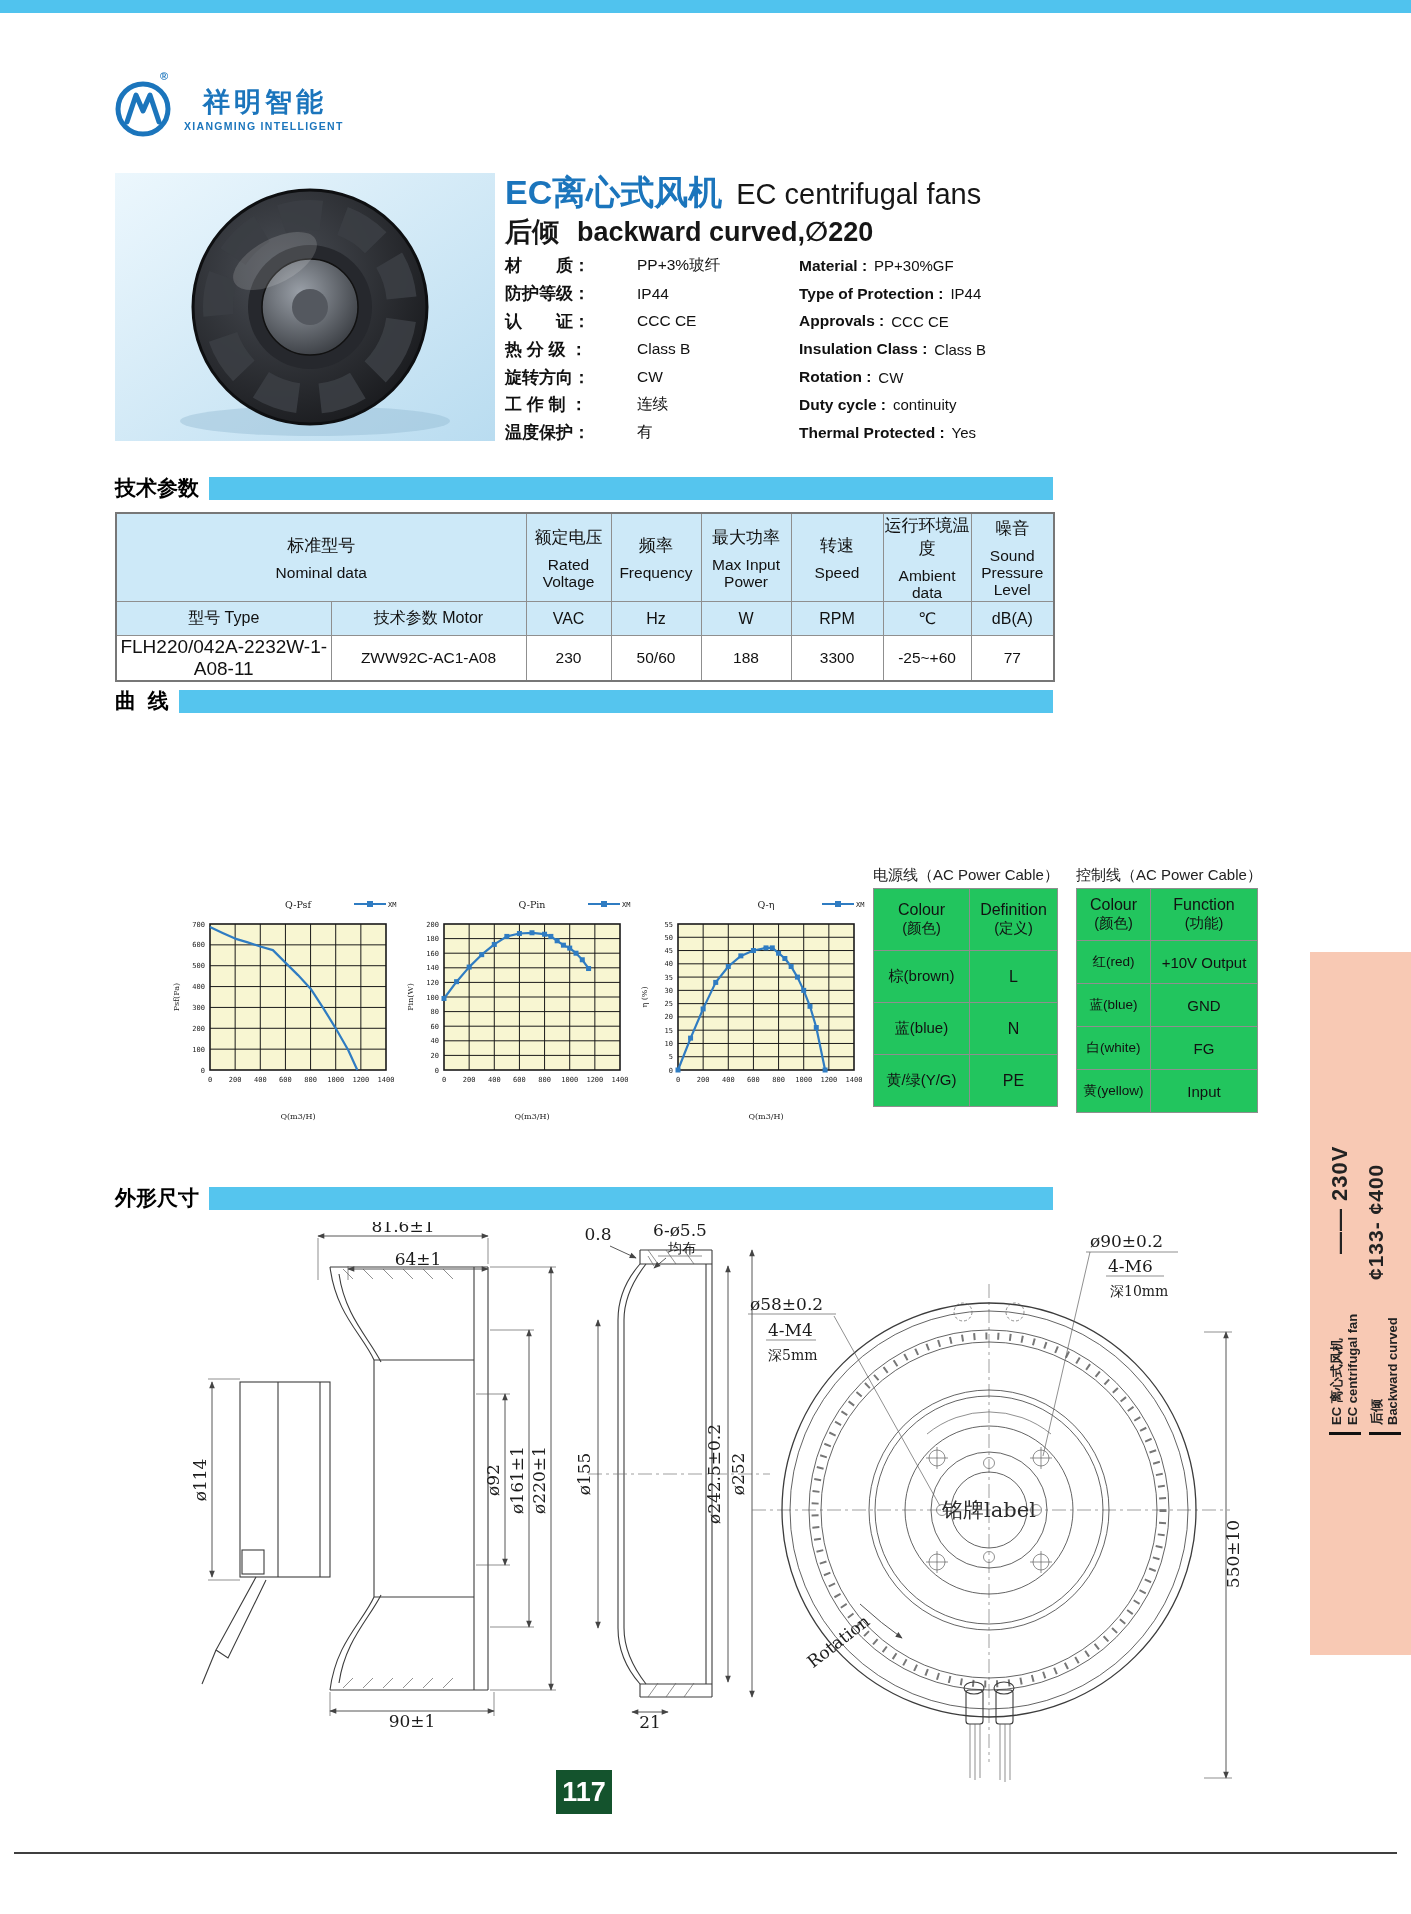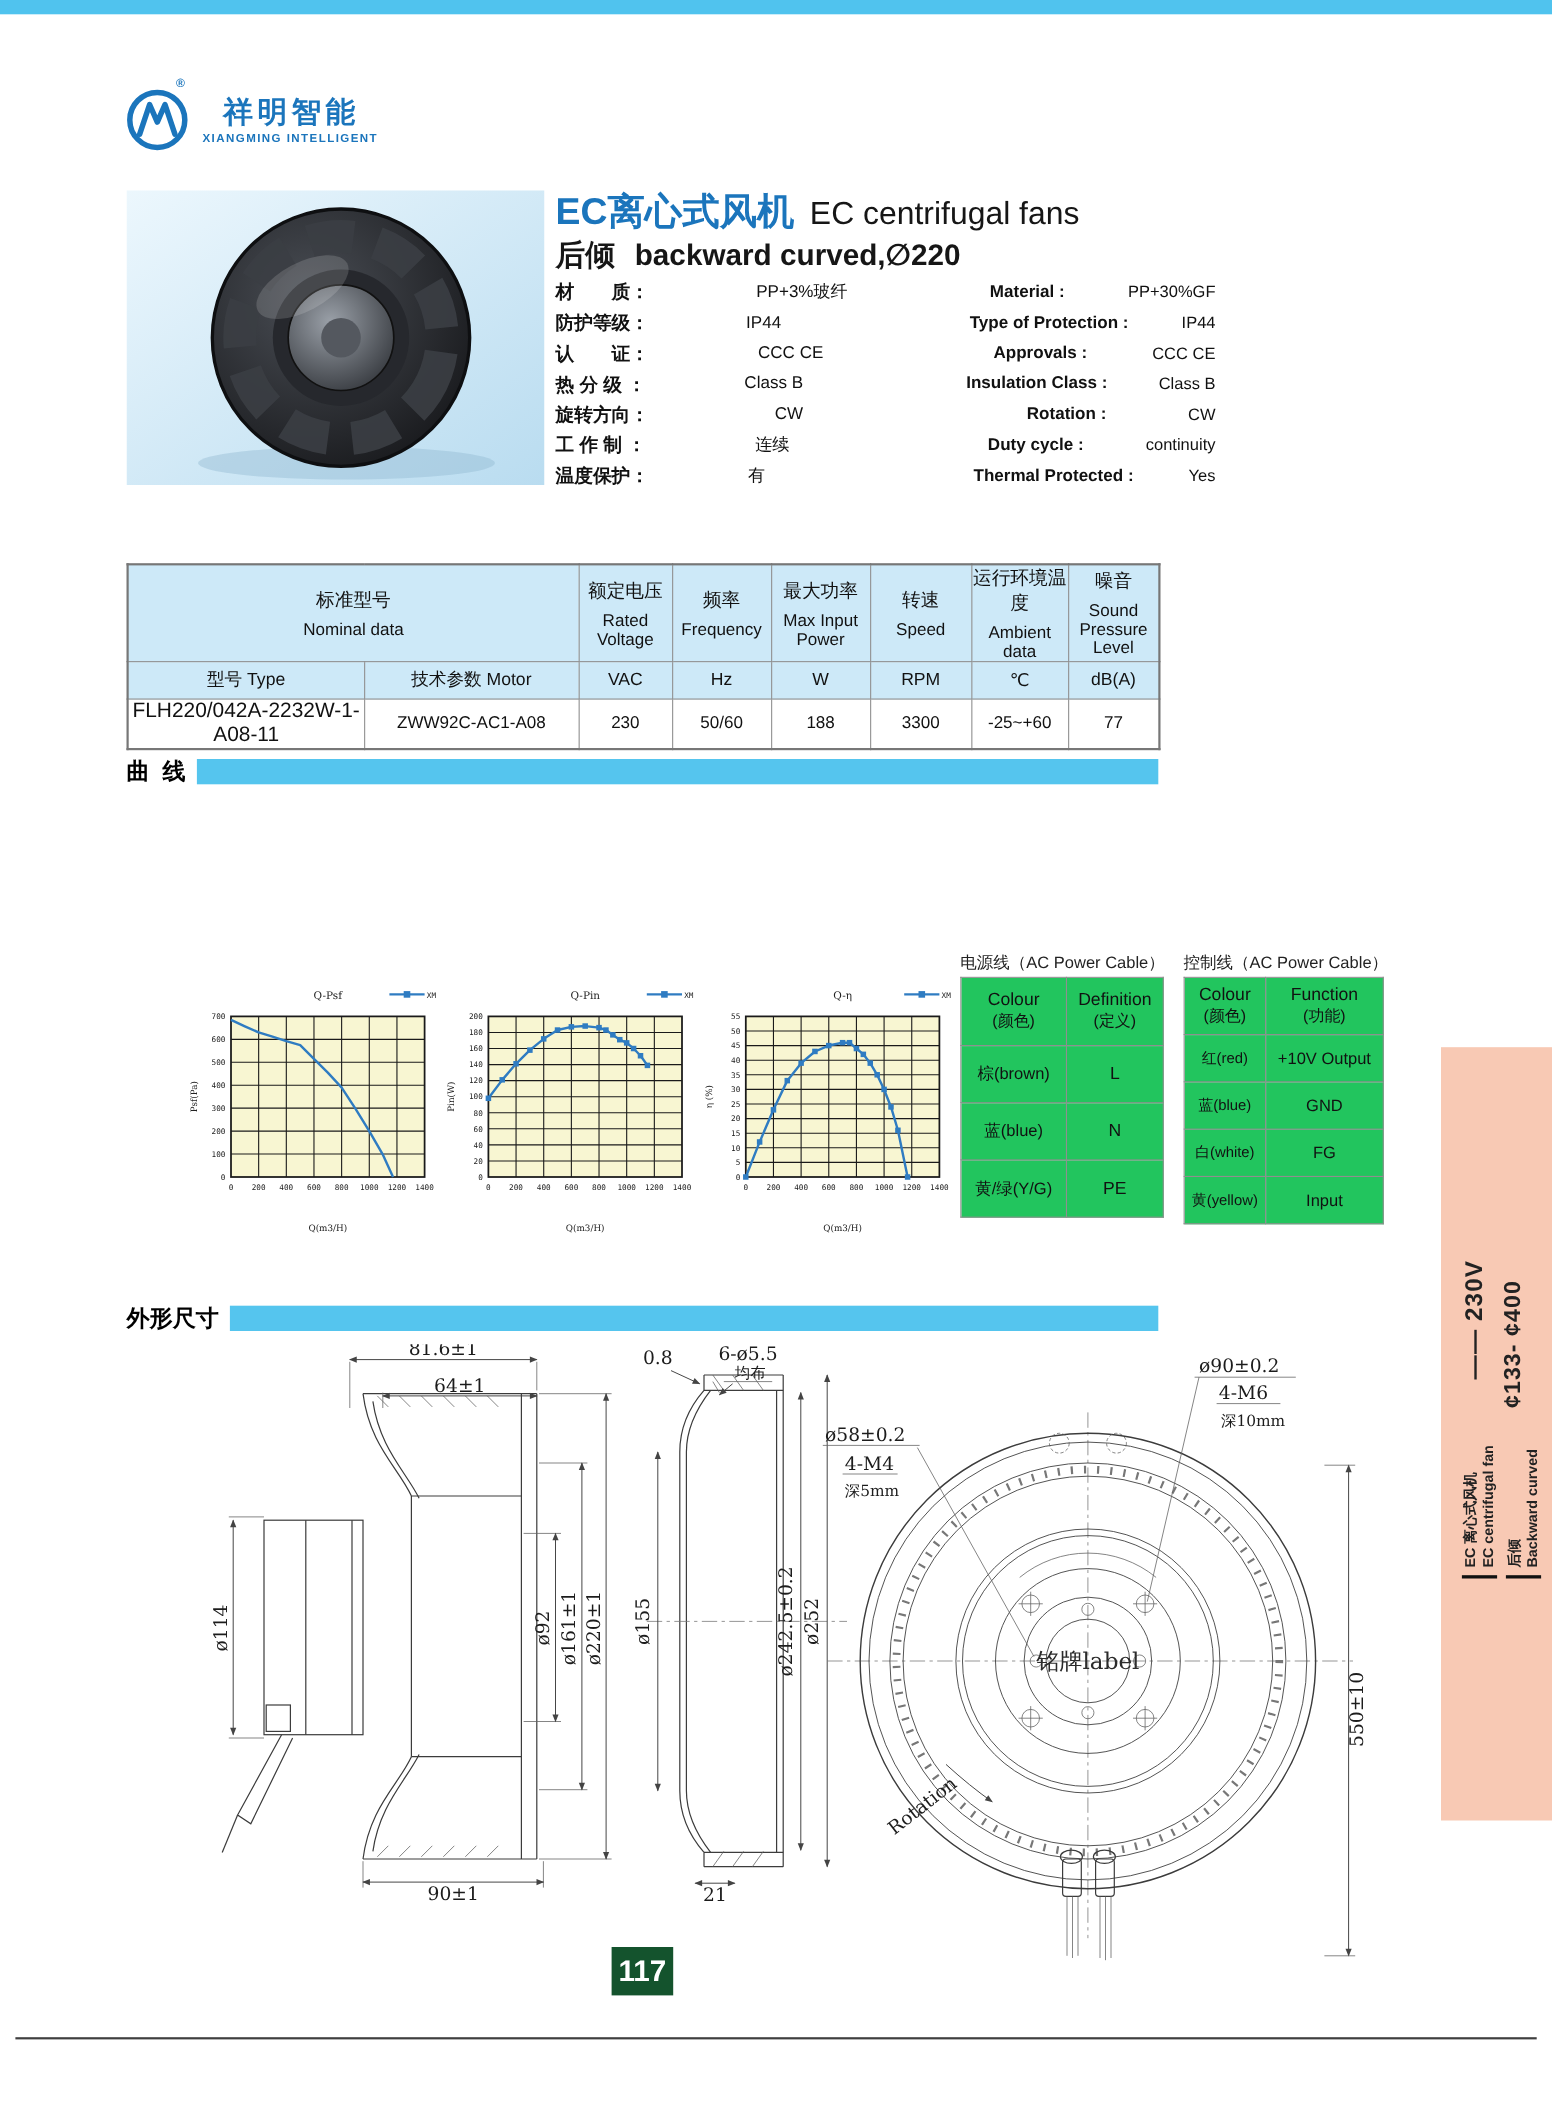--- a/index.html
+++ b/index.html
@@ -14,21 +14,21 @@
   .logo-reg{left:160px;top:70px;font-size:11px;color:#1b75bc;font-weight:bold;}
   
   .photo{left:115px;top:173px;width:380px;height:268px;}
   
   .t1{left:505px;top:170px;white-space:nowrap;}
   .t1-cn{font-size:34px;font-weight:bold;color:#1b75bc;}
   .t1-en{font-size:29px;color:#161616;margin-left:14px;}
   .t2{left:505px;top:214px;white-space:nowrap;font-weight:bold;font-size:27px;color:#161616;}
   .t2 .sp{margin-left:18px;}
   .specs{left:505px;top:252px;width:600px;}
-  .spec-row{display:flex;height:27.8px;align-items:center;justify-content:space-between;}
+  .spec-row{display:flex;height:27.8px;align-items:center;}
   .cl{width:132px;font-weight:bold;font-size:17px;white-space:pre;}
   .cv{width:162px;font-size:15.5px;}
   .el{font-weight:bold;font-size:15.5px;white-space:pre;}
   .ev{font-size:15px;margin-left:7px;}
   
   .sec{display:flex;align-items:center;left:115px;width:938px;height:24px;}
   .sec .lbl{font-size:21px;font-weight:bold;color:#000;white-space:pre;}
   .sec .bar{flex:1;height:23px;background:#55c5ee;margin-left:10px;}
   
   table.tech{left:115px;top:512px;width:938px;border-collapse:collapse;table-layout:fixed;position:absolute;}
@@ -161,20 +161,24 @@
         <span class="ev">continuity</span>
       </div>
     <div class="spec-row">
         <span class="cl">温度保护：</span>
         <span class="cv">有</span>
         <span class="el">Thermal Protected :</span>
         <span class="ev">Yes</span>
       </div>
   </div>
 
+  <div class="abs sec" style="top:476px;">
+    <span class="lbl">技术参数</span>
+    <span class="bar"></span>
+  </div>
 
   <table class="tech">
     <colgroup>
         <col style="width:215px">
         <col style="width:195px">
         <col style="width:85px">
         <col style="width:90px">
       <col style="width:90px">
         <col style="width:92px">
         <col style="width:88px">

